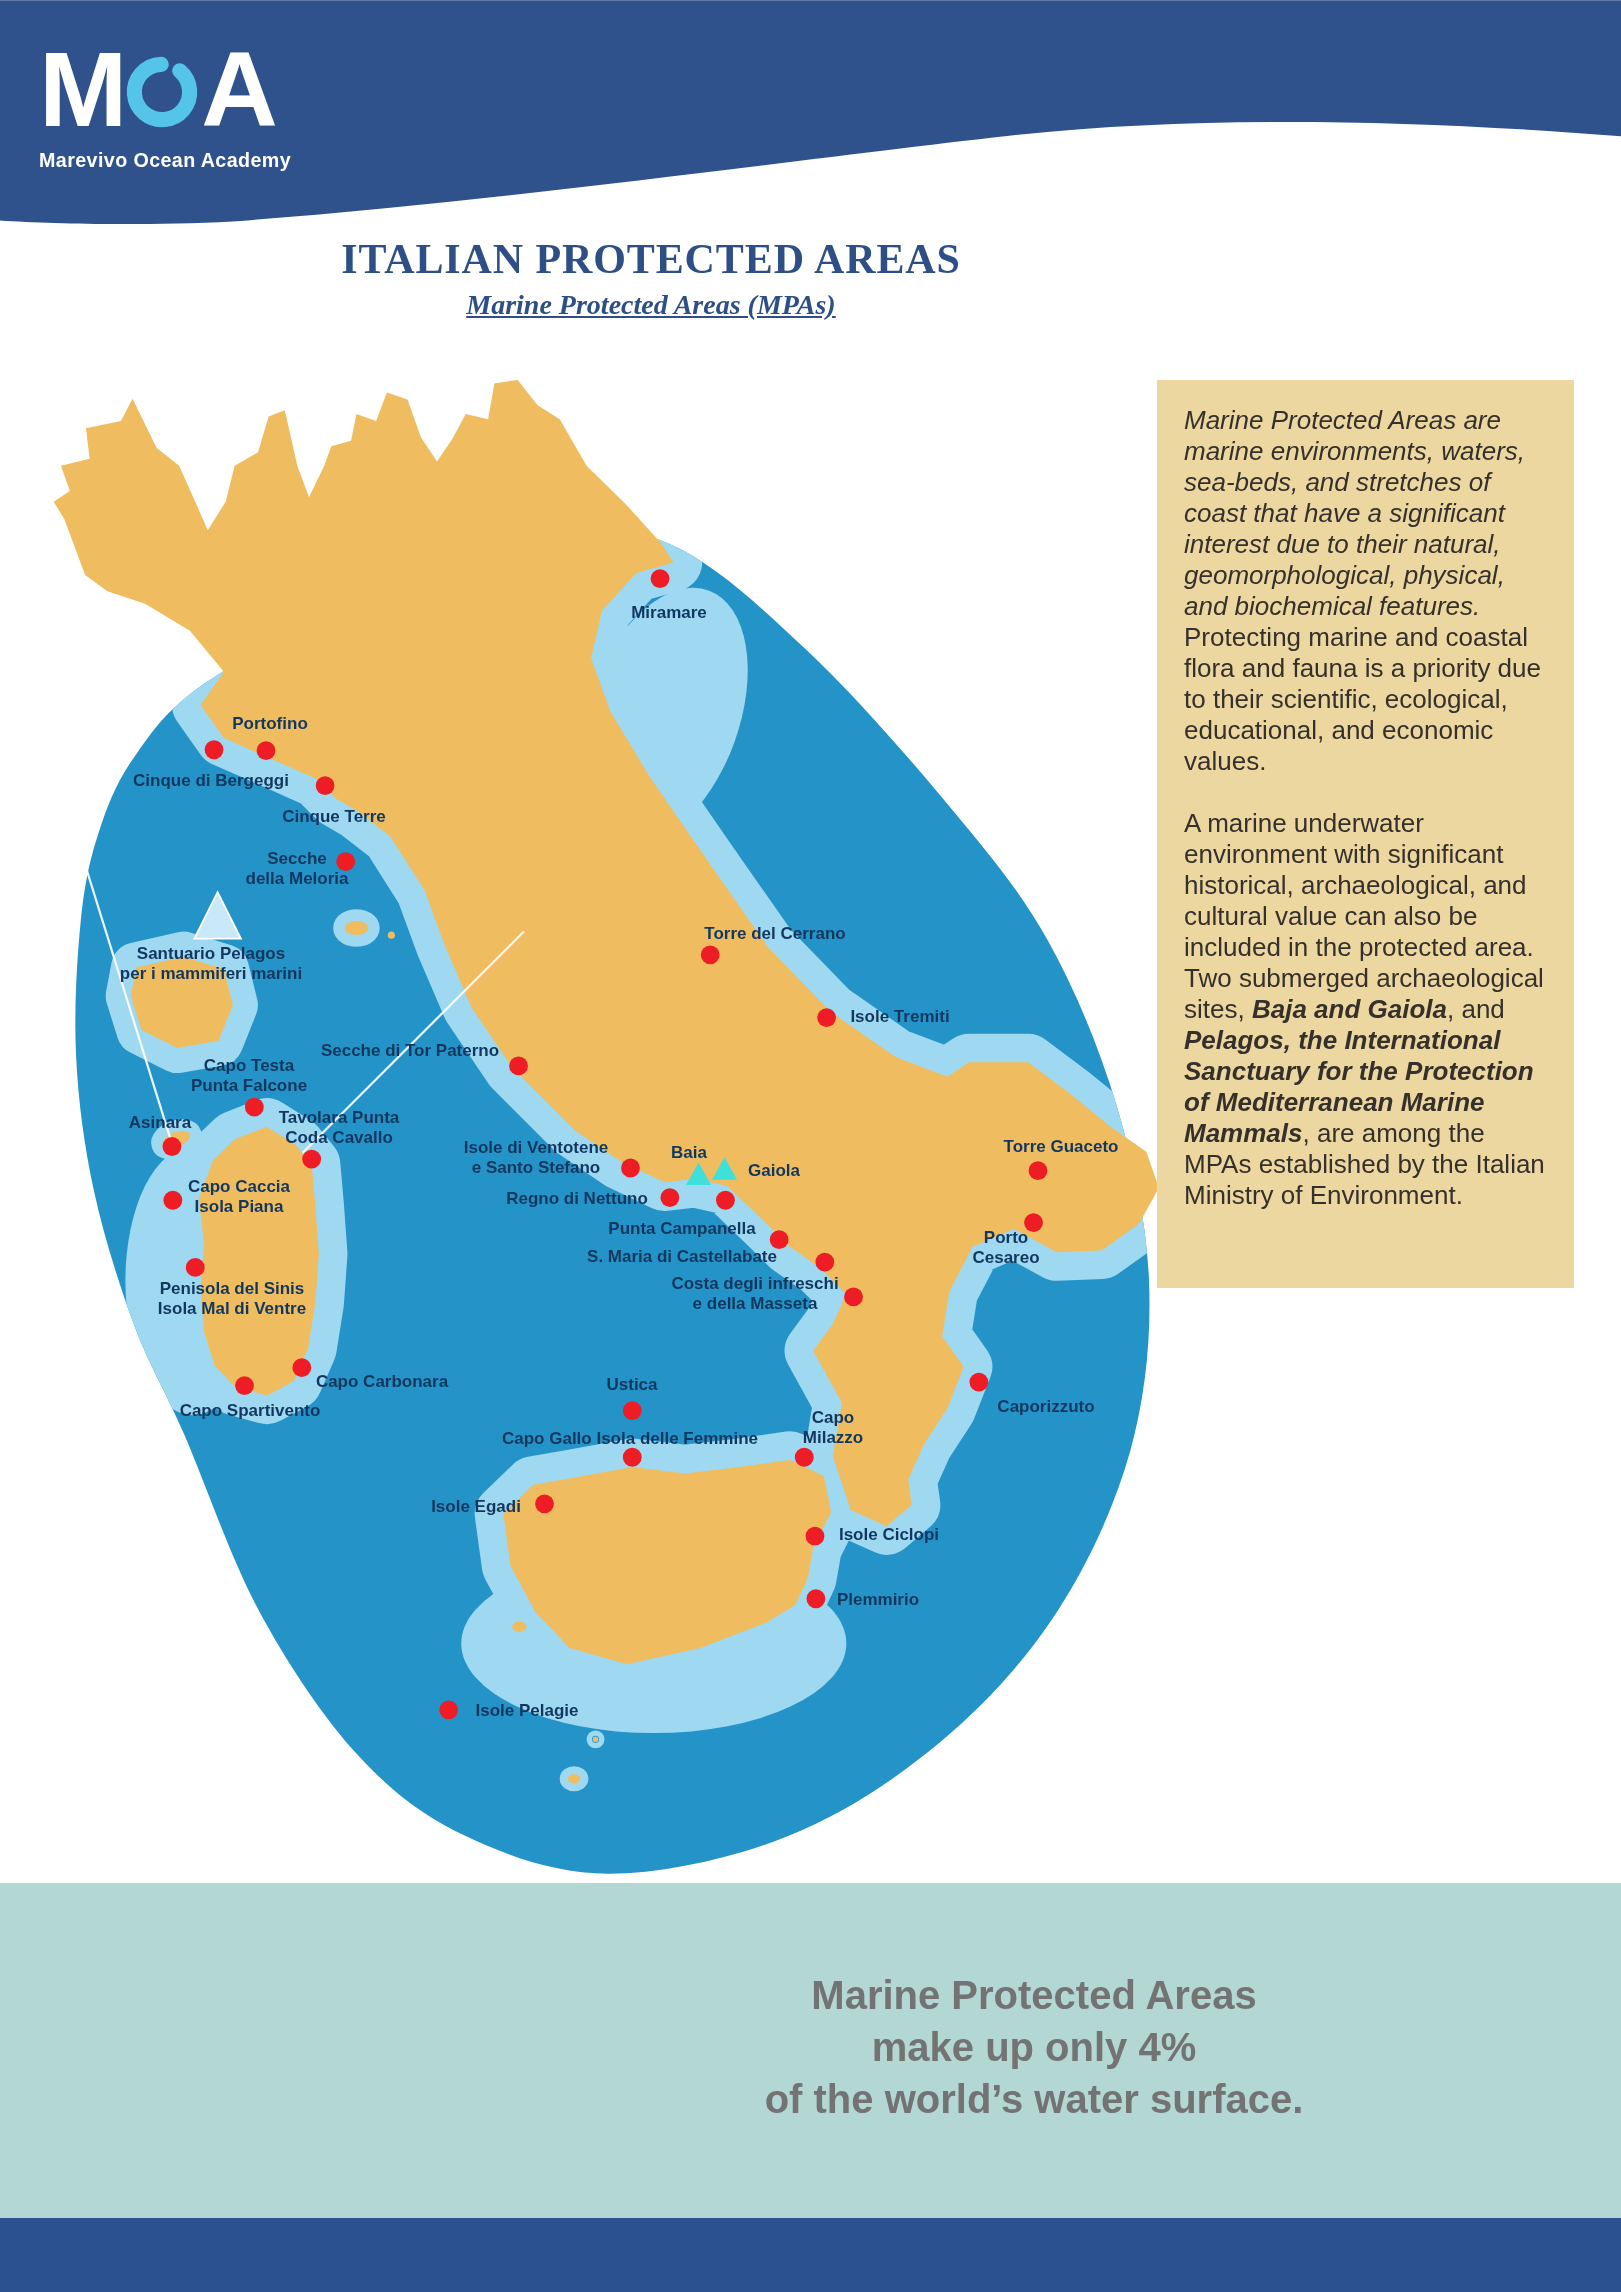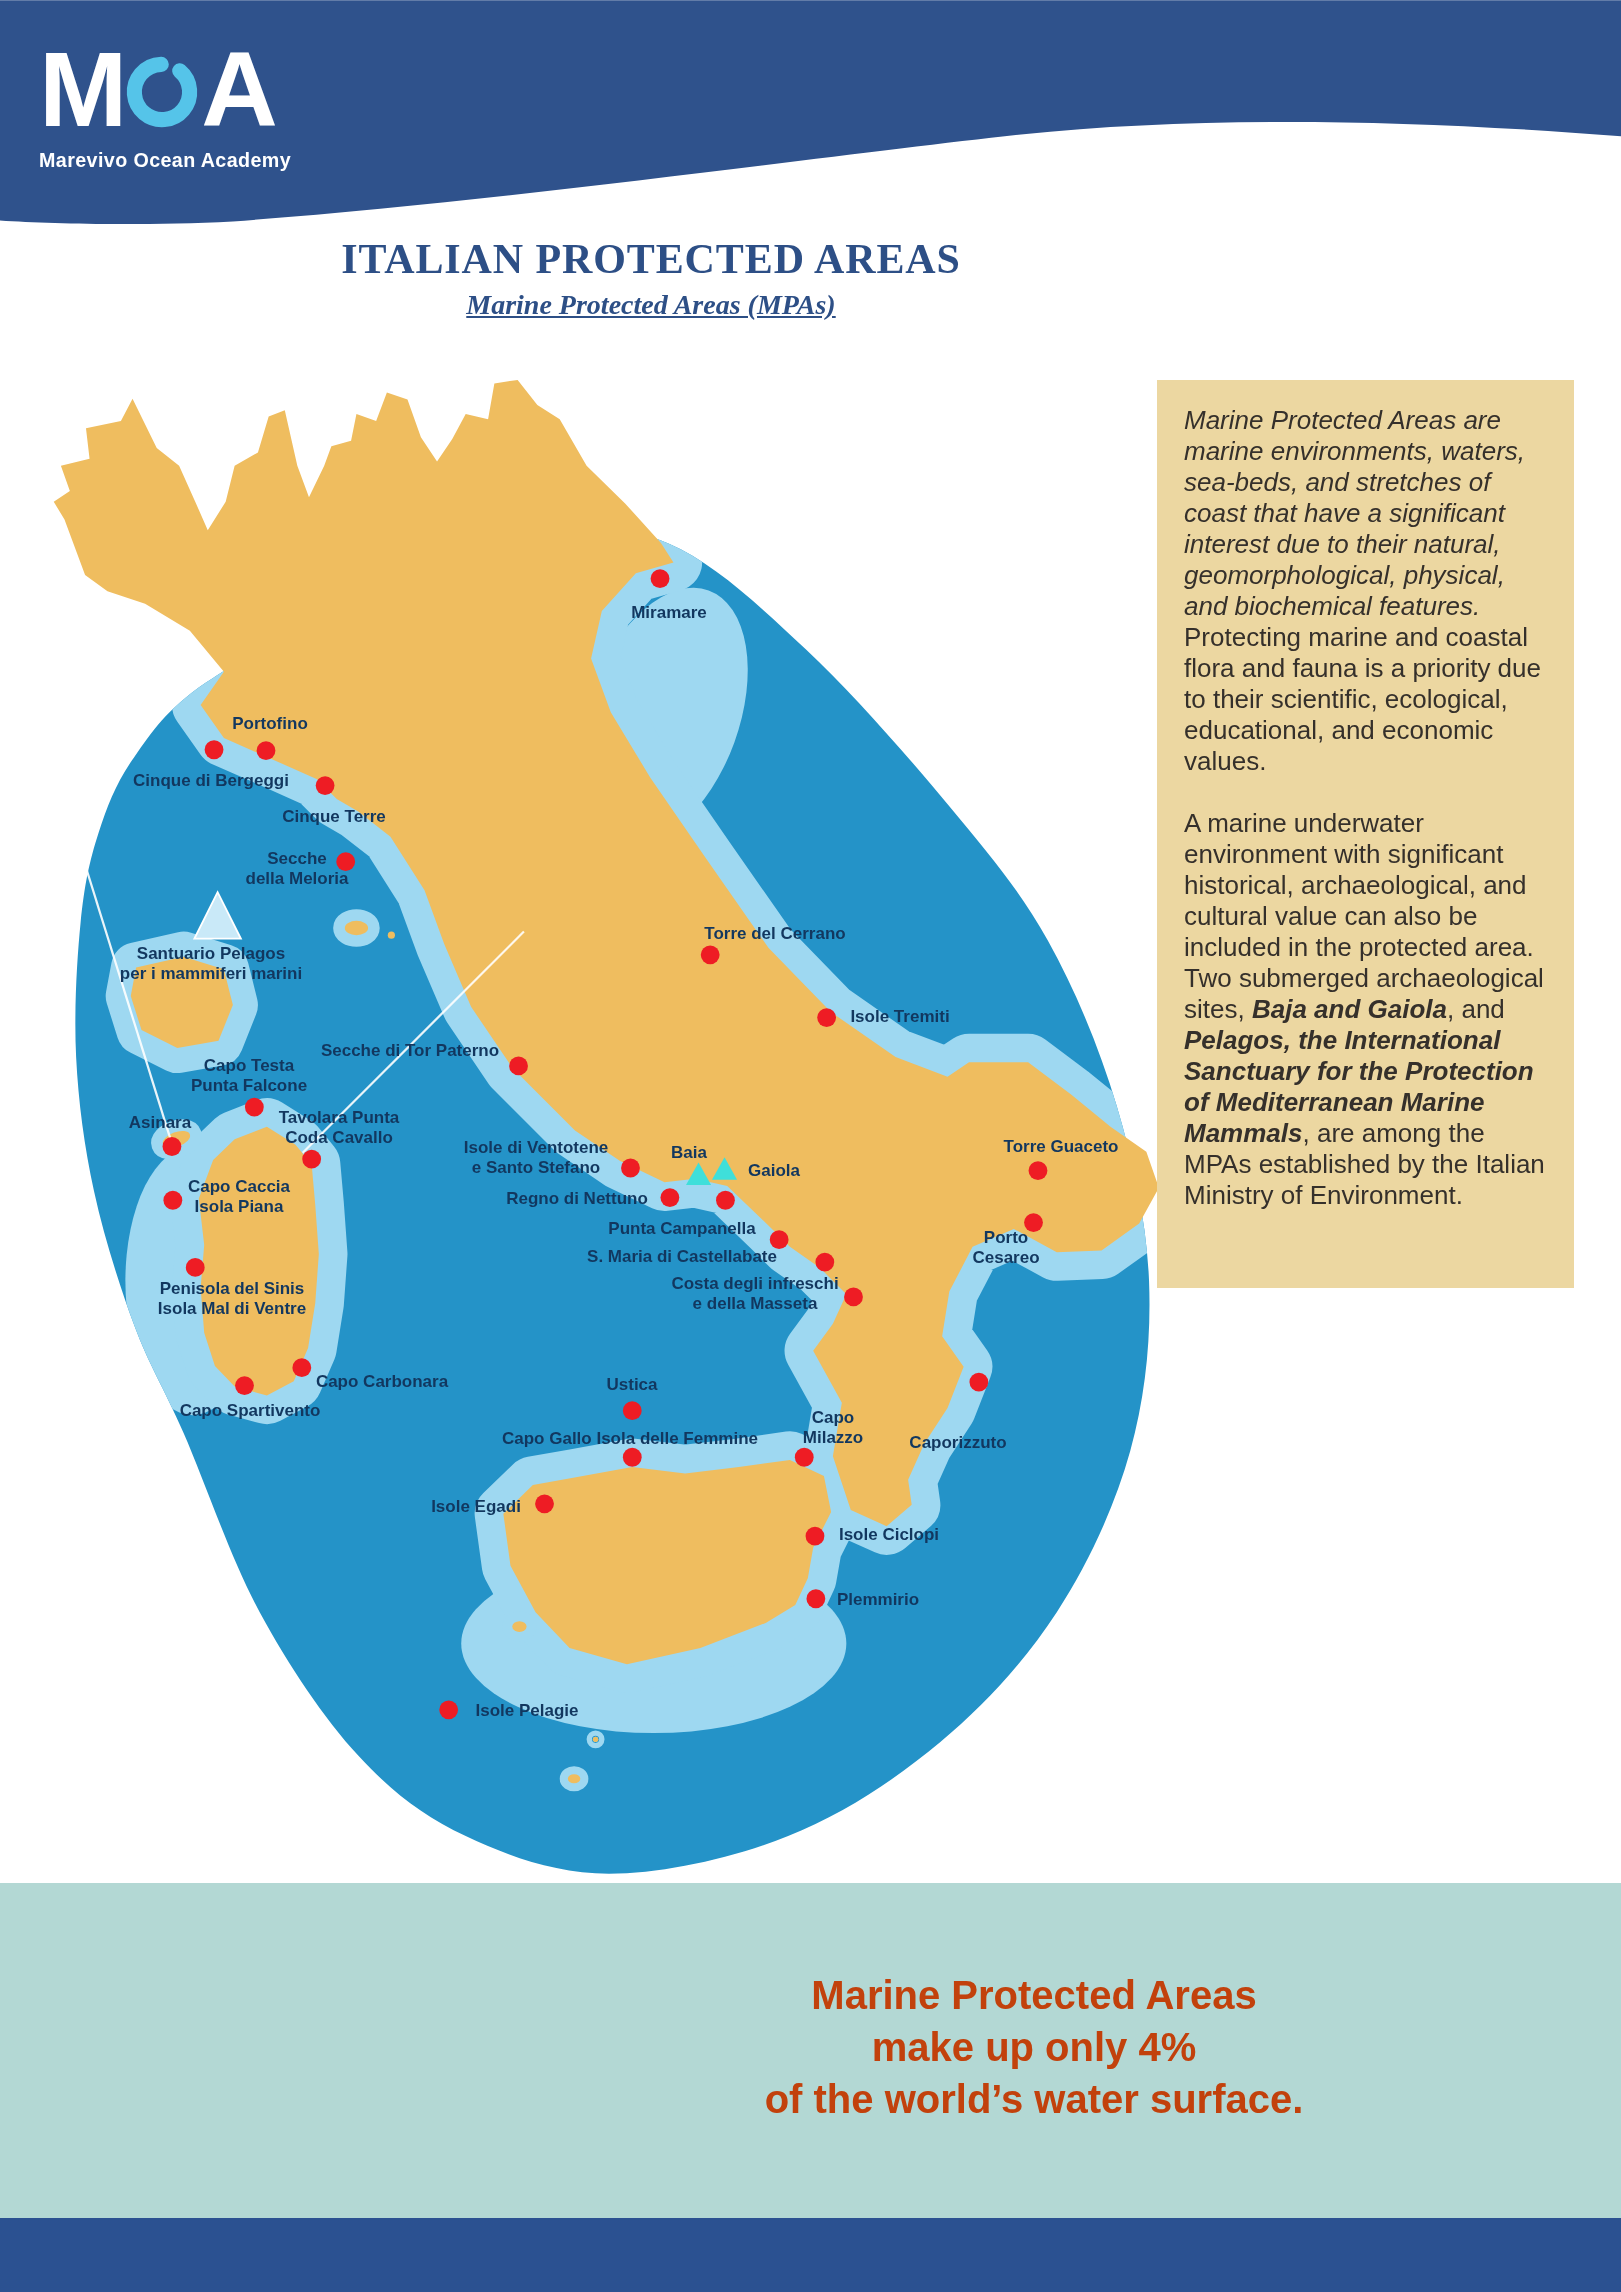--- a/index.html
+++ b/index.html
@@ -30,21 +30,21 @@
   .bi{font-style:italic;font-weight:700;}
 
   
   #map-svg{left:0;top:0;}
   .map-label{position:absolute;transform:translate(-50%,-50%);
              font:700 17px/1.2 "Liberation Sans",sans-serif;color:#12375f;
              white-space:pre-line;text-align:center;pointer-events:none;}
 
   
   #teal-band{left:0;top:1883px;width:1621px;height:335px;background:#b3d8d4;}
-  #banner-text{left:573px;top:1969px;width:922px;text-align:center;color:#c2410c;
+  #banner-text{left:573px;top:1969px;width:922px;text-align:center;color:#737373;
                font:700 40px/52px "Liberation Sans",sans-serif;}
   #footer{left:0;top:2218px;width:1621px;height:74px;background:#2b5191;}
 </style>
 </head>
 <body>
 
 <svg id="map-svg" class="abs" width="1621" height="2293" viewBox="0 0 1810 2560">
   <defs>
     <clipPath id="seaClip">
         <path id="sea-clip-path" d="M747,607C797,628.1666666666666 847.8333333333334,676.1666666666666 900,725C952.1666666666666,773.8333333333334 1015,845.8333333333334 1060,900C1105,954.1666666666666 1138.8333333333333,994.1666666666666 1170,1050C1201.1666666666667,1105.8333333333333 1228.1666666666667,1171.6666666666667 1247,1235C1265.8333333333333,1298.3333333333333 1280.5,1365.8333333333333 1283,1430C1285.5,1494.1666666666667 1279.1666666666667,1558.3333333333333 1262,1620C1244.8333333333333,1681.6666666666667 1215.3333333333333,1745.8333333333333 1180,1800C1144.6666666666667,1854.1666666666667 1100,1903.3333333333333 1050,1945C1000,1986.6666666666667 941.6666666666666,2025.5 880,2050C818.3333333333334,2074.5 740,2092 680,2092C620,2092 566.6666666666666,2072 520,2050C473.3333333333333,2028 438.3333333333333,2001.6666666666667 400,1960C361.6666666666667,1918.3333333333333 322.5,1860 290,1800C257.5,1740 228.33333333333334,1653.3333333333333 205,1600C181.66666666666666,1546.6666666666667 166.66666666666666,1525 150,1480C133.33333333333334,1435 115.83333333333333,1380 105,1330C94.16666666666667,1280 87.5,1230 85,1180C82.5,1130 85.83333333333333,1071.6666666666667 90,1030C94.16666666666667,988.3333333333334 100,960.8333333333334 110,930C120,899.1666666666666 130,873 150,845C170,817 185,792.8333333333334 230,762C275,731.1666666666666 358.3333333333333,687.3333333333334 420,660C481.6666666666667,632.6666666666666 545.5,606.8333333333334 600,598C654.5,589.1666666666666 697,585.8333333333334 747,607Z"></path>
@@ -242,21 +242,21 @@
     <div class="map-label" style="left: 755px; top: 1294px;">Costa degli infreschi
 e della Masseta</div>
     <div class="map-label" style="left: 632px; top: 1385px;">Ustica</div>
     <div class="map-label" style="left: 630px; top: 1439px;">Capo Gallo Isola delle Femmine</div>
     <div class="map-label" style="left: 833px; top: 1428px;">Capo
 Milazzo</div>
     <div class="map-label" style="left: 476px; top: 1507px;">Isole Egadi</div>
     <div class="map-label" style="left: 889px; top: 1535px;">Isole Ciclopi</div>
     <div class="map-label" style="left: 878px; top: 1600px;">Plemmirio</div>
     <div class="map-label" style="left: 527px; top: 1711px;">Isole Pelagie</div>
-    <div class="map-label" style="left: 958px; top: 1407px; margin-top: 36px;">Caporizzuto</div>
+    <div class="map-label" style="left: 1046px; top: 1407px;">Caporizzuto</div>
     <div class="map-label" style="left: 1061px; top: 1147px;">Torre Guaceto</div>
     <div class="map-label" style="left: 1006px; top: 1248px;">Porto
 Cesareo</div>
   </div>
 
 <div id="teal-band" class="abs"></div>
 <div id="banner-text" class="abs">
   <div>Marine Protected Areas</div>
   <div>make up only 4%</div>
   <div>of the world’s water surface.</div>

